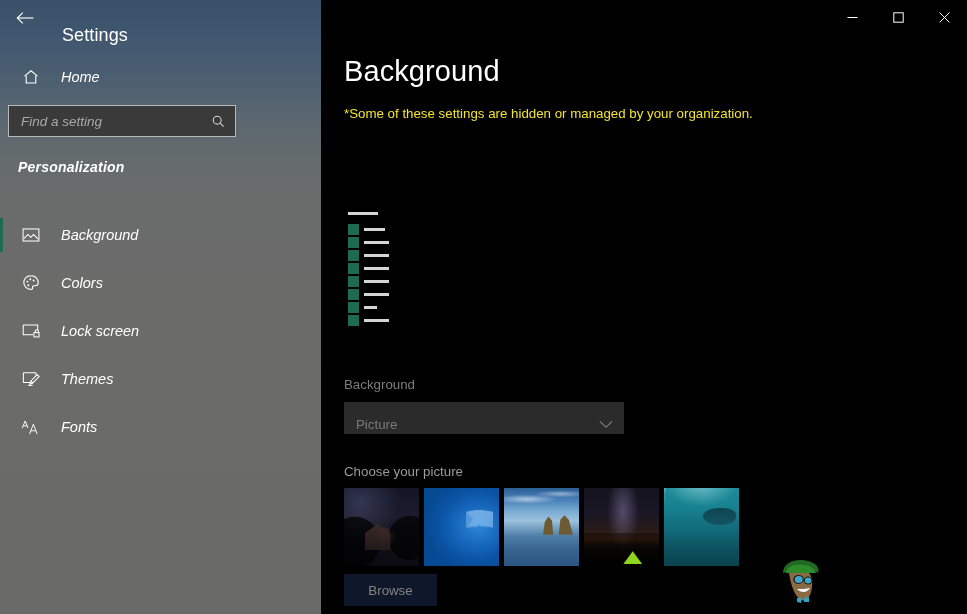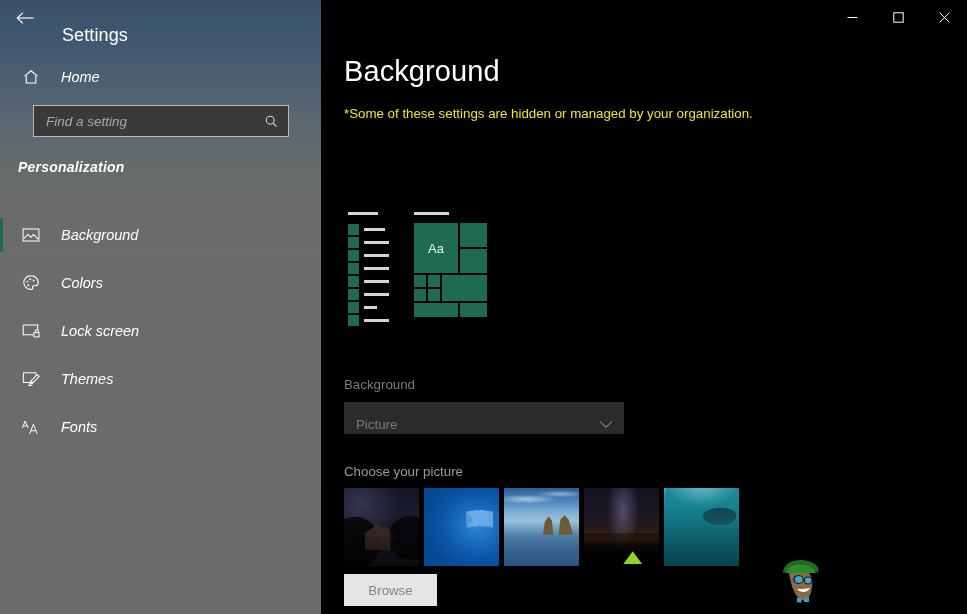--- a/index.html
+++ b/index.html
@@ -102,22 +102,22 @@
     margin-left: 8px;
   }
   .home-label {
     font-size: 14.5px;
     color: #ffffff;
     margin-left: 7px;
   }
 
   .search-box {
     position: absolute;
-    top: 71px; left: 33px;
-    width: 256px; height: 32px;
+    top: 71px; left: 8px;
+    width: 228px; height: 32px;
     background: #3a3a3a;
     border: 1px solid #b9b9b9;
     display: flex;
     align-items: center;
   }
   .search-input-text {
     flex: 1;
     font-size: 13.5px;
     color: #a9a9a9;
     padding-left: 12px;
@@ -405,21 +405,21 @@
     inset: 0;
     background:
       linear-gradient(112deg, rgba(190,245,250,.16) 0 2px, transparent 2px 14px),
       linear-gradient(96deg, rgba(190,245,250,.12) 0 2px, transparent 2px 20px);
   }
 
   .browse-button {
     position: absolute;
     top: 574px; left: 23px;
     width: 93px; height: 32px;
-    background: #e5e5e5;
+    background: #0f172a;
     display: flex;
     align-items: center;
     justify-content: center;
     font-size: 13.3px;
     color: #838383;
   }
 
   
   .watermark {
     position: absolute;
@@ -566,35 +566,20 @@
         <div class="row" style="top:90px">
             <span class="sq"></span>
             <span class="ln" style="width:13px"></span>
           </div>
         <div class="row" style="top:103px">
             <span class="sq"></span>
             <span class="ln" style="width:25px"></span>
           </div>
       </div>
 
-      <div class="prev-right">
-        <div class="bar-top"></div>
-        <div class="tile tile-aa" style="left:0;top:11px;width:44px;height:50px">
-          <span>Aa</span>
-        </div>
-        <div class="tile" style="left:46px;top:11px;width:27px;height:24px"></div>
-        <div class="tile" style="left:46px;top:37px;width:27px;height:24px"></div>
-        <div class="tile" style="left:0;top:63px;width:12px;height:12px"></div>
-        <div class="tile" style="left:14px;top:63px;width:12px;height:12px"></div>
-        <div class="tile" style="left:0;top:77px;width:12px;height:12px"></div>
-        <div class="tile" style="left:14px;top:77px;width:12px;height:12px"></div>
-        <div class="tile" style="left:28px;top:63px;width:45px;height:26px"></div>
-        <div class="tile" style="left:0;top:91px;width:44px;height:14px"></div>
-        <div class="tile" style="left:46px;top:91px;width:27px;height:14px"></div>
-      </div>
     </div>
 
     <div class="field-label bg-label">Background</div>
     <div class="dropdown">
       <span class="dropdown-value">Picture</span>
       <span class="chevron">
         <svg width="14" height="9" viewBox="0 0 14 9" fill="none" stroke="#7a7a7a" stroke-width="1.3">
           <path d="M1 1.4L7 7.2 13 1.4"></path>
         </svg>
       </span>

